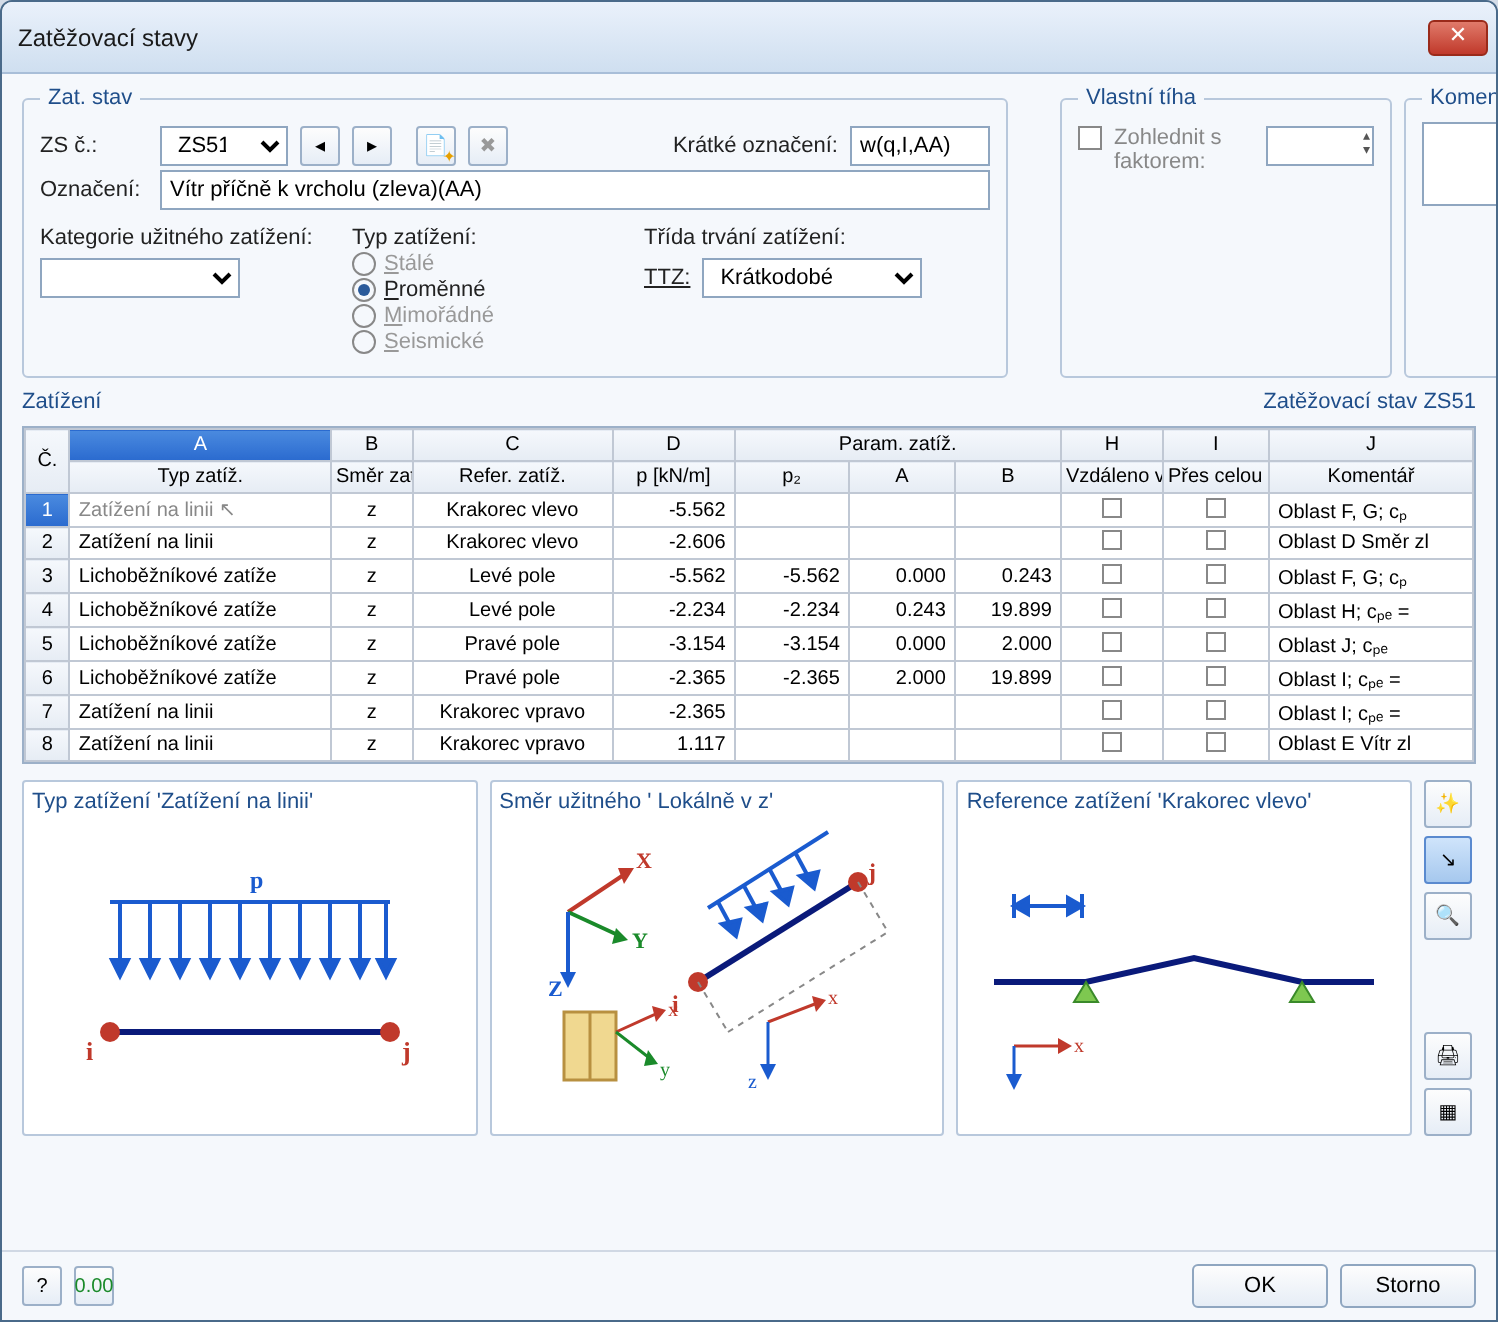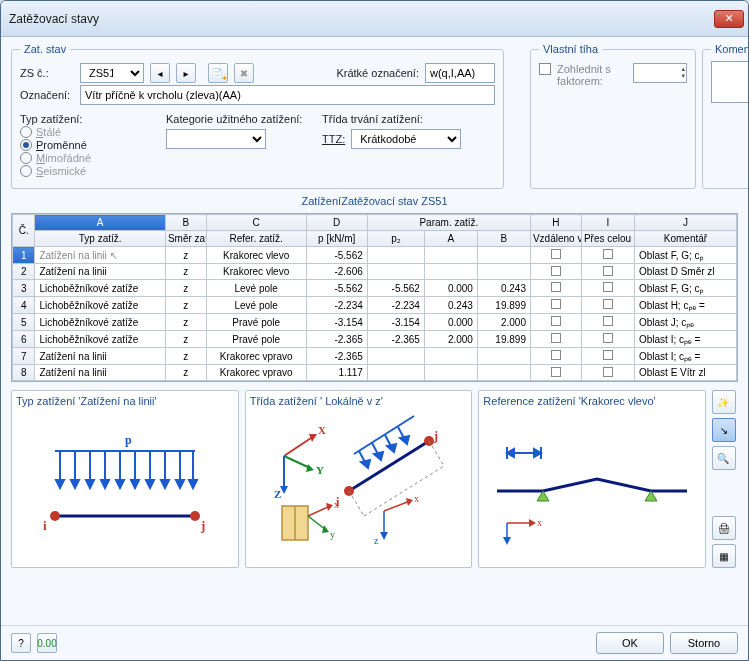--- a/index.html
+++ b/index.html
@@ -20,21 +20,21 @@
 select.inp { padding-right: 14px; }
 .btn-sm { width: 20px; height: 20px; border: 1px solid #9cb0c8; background: linear-gradient(#fdfdfd,#e6edf6); border-radius: 2px; cursor: pointer; display: inline-flex; align-items: center; justify-content: center; font-size: 10px; }
 .radio-row { display: flex; align-items: center; gap: 4px; color: #222; margin: 1px 0; }
 .radio-row.disabled { color: #999; }
 .radio-dot { width: 12px; height: 12px; border: 1px solid #888; border-radius: 50%; display: inline-block; position: relative; }
 .radio-dot.checked::after { content: ''; width: 6px; height: 6px; background: #2a5a9a; border-radius: 50%; position: absolute; top: 2px; left: 2px; }
 .checkbox { width: 12px; height: 12px; border: 1px solid #888; display: inline-block; background: #fff; }
 .spin { width: 54px; height: 20px; border: 1px solid #8fa6c0; background: #fff; display: inline-flex; align-items: center; justify-content: flex-end; padding-right: 14px; position: relative; }
 .spin::after { content: '▴\A▾'; white-space: pre; font-size: 7px; line-height: 7px; position: absolute; right: 1px; top: 1px; color: #555; }
 .komentar textarea { width: 100%; height: 42px; border: 1px solid #8fa6c0; resize: none; font-size: 11px; }
-.zatizeni-hdr { display: flex; justify-content: center; color: #1f4e8a; padding: 2px 0; }
+.zatizeni-hdr { display: flex; justify-content: space-between; color: #1f4e8a; padding: 2px 0; }
 .table-wrap { border: 1px solid #9cb0c8; background: #fff; }
 table.grid { border-collapse: collapse; width: 100%; table-layout: fixed; }
 table.grid th, table.grid td { border: 1px solid #c0c8d4; font-size: 10px; padding: 1px 2px; height: 16px; overflow: hidden; white-space: nowrap; text-overflow: clip; }
 table.grid th { background: linear-gradient(#f5f8fc,#e6ecf4); font-weight: normal; text-align: center; }
 table.grid th.colA { background: linear-gradient(#4a8adf,#2a6acf); color: #fff; }
 table.grid td.rownum { background: linear-gradient(#f5f8fc,#e6ecf4); text-align: center; width: 22px; }
 table.grid td.rownum.sel { background: linear-gradient(#4a8adf,#2a6acf); color: #fff; }
 table.grid td { text-align: center; }
 table.grid td.l { text-align: left; padding-left: 4px; }
 table.grid td.r { text-align: right; padding-right: 4px; }
@@ -74,42 +74,42 @@
           <span class="btn-sm" style="color:#999;">✖</span>
           <span style="flex:1"></span>
           <span class="lbl">Krátké označení:</span>
           <input class="inp" style="width: 70px;" value="w(q,I,AA)">
         </div>
         <div class="row">
           <span class="lbl" style="width:54px">Označení:</span>
           <input class="inp" style="flex: 1 1 0%;" value="Vítr příčně k vrcholu (zleva)(AA)">
         </div>
         <div class="row" style="margin-top:8px;align-items:flex-start;">
+          <div style="width:150px">
+            <div class="lbl">Kategorie užitného zatížení:</div>
+            <select class="inp" style="width:100px;margin-top:4px"><option></option></select>
+          </div>
           <div style="width:140px">
             <div class="lbl">Typ zatížení:</div>
             <div class="radio-row disabled">
                 <span class="radio-dot"></span>
                 <span class="underline-first">Stálé</span>
               </div>
             <div class="radio-row">
                 <span class="radio-dot checked"></span>
                 <span class="underline-first">Proměnné</span>
               </div>
             <div class="radio-row disabled">
                 <span class="radio-dot"></span>
                 <span class="underline-first">Mimořádné</span>
               </div>
             <div class="radio-row disabled">
                 <span class="radio-dot"></span>
                 <span class="underline-first">Seismické</span>
               </div>
-          </div>
-          <div style="width:150px">
-            <div class="lbl">Kategorie užitného zatížení:</div>
-            <select class="inp" style="width:100px;margin-top:4px"><option></option></select>
           </div>
           <div>
             <div class="lbl">Třída trvání zatížení:</div>
             <div class="row" style="margin-top:4px">
               <span class="lbl" style="text-decoration:underline">TTZ:</span>
               <select class="inp" style="width:110px"><option>Krátkodobé</option></select>
             </div>
           </div>
         </div>
       </fieldset>
@@ -315,21 +315,21 @@
             </g>
             <line x1="30" y1="100" x2="170" y2="100" stroke="#0a1a7a" stroke-width="3"></line>
             <circle cx="30" cy="100" r="5" fill="#c0392b"></circle>
               <circle cx="170" cy="100" r="5" fill="#c0392b"></circle>
             <text x="18" y="114" fill="#c0392b" font-size="13" font-weight="bold">i</text>
             <text x="176" y="114" fill="#c0392b" font-size="13" font-weight="bold">j</text>
           </svg>
         </div>
       </div>
       <div class="preview">
-        <div class="preview-title">Třída zatížení ' Lokálně v z'</div>
+        <div class="preview-title">Směr užitného ' Lokálně v z'</div>
         <div class="preview-img">
           <svg width="210" height="150">
             <g stroke-width="2">
               <line x1="30" y1="50" x2="60" y2="30" stroke="#c0392b"></line>
                 <polygon points="63,28 55,28 58,36" fill="#c0392b"></polygon>
               <text x="64" y="28" fill="#c0392b" font-size="11" font-weight="bold">X</text>
               <line x1="30" y1="50" x2="56" y2="62" stroke="#1a8a2a"></line>
                 <polygon points="60,64 52,66 54,58" fill="#1a8a2a"></polygon>
               <text x="62" y="68" fill="#1a8a2a" font-size="11" font-weight="bold">Y</text>
               <line x1="30" y1="50" x2="30" y2="84" stroke="#1a5bcf"></line>

